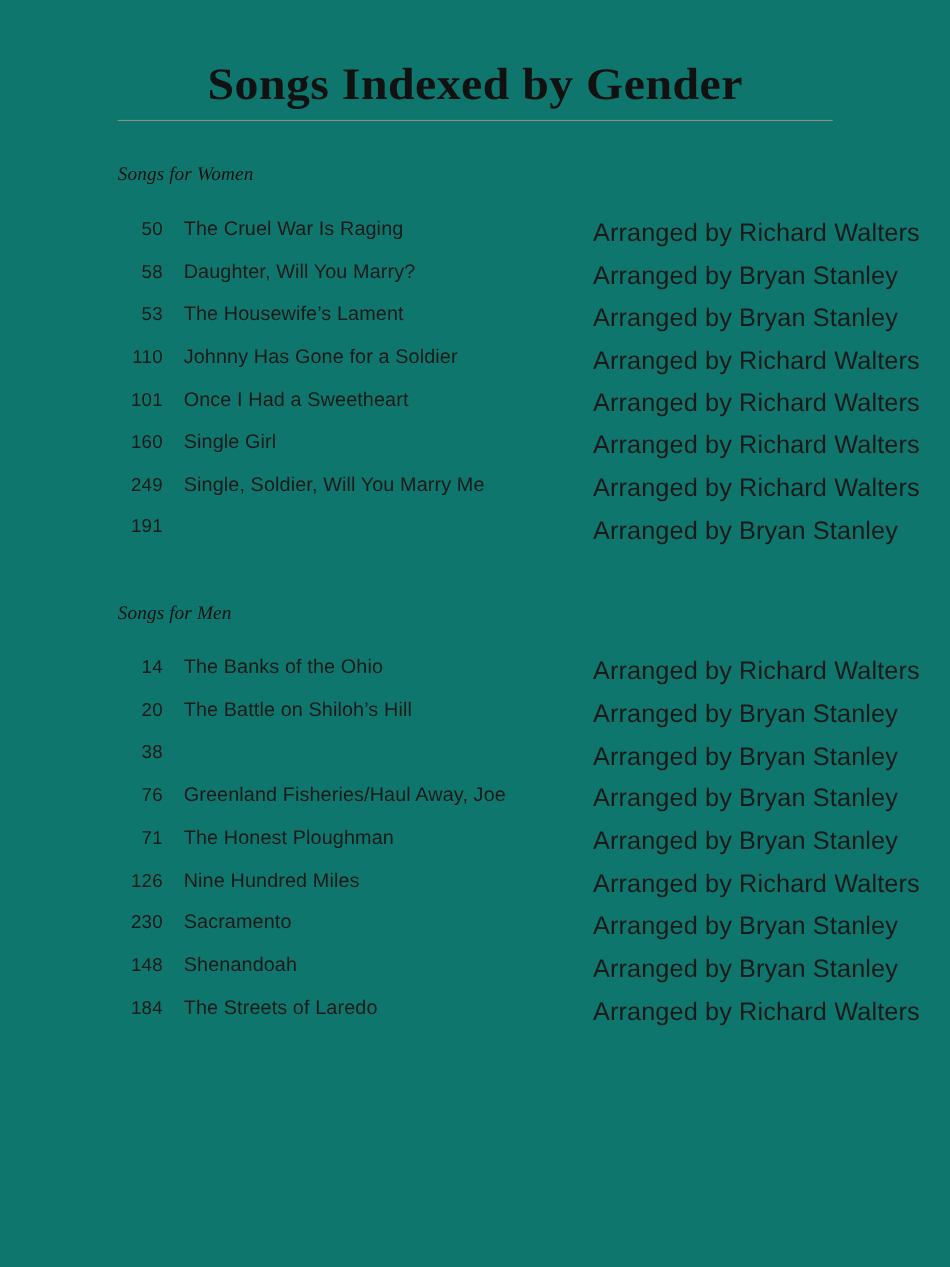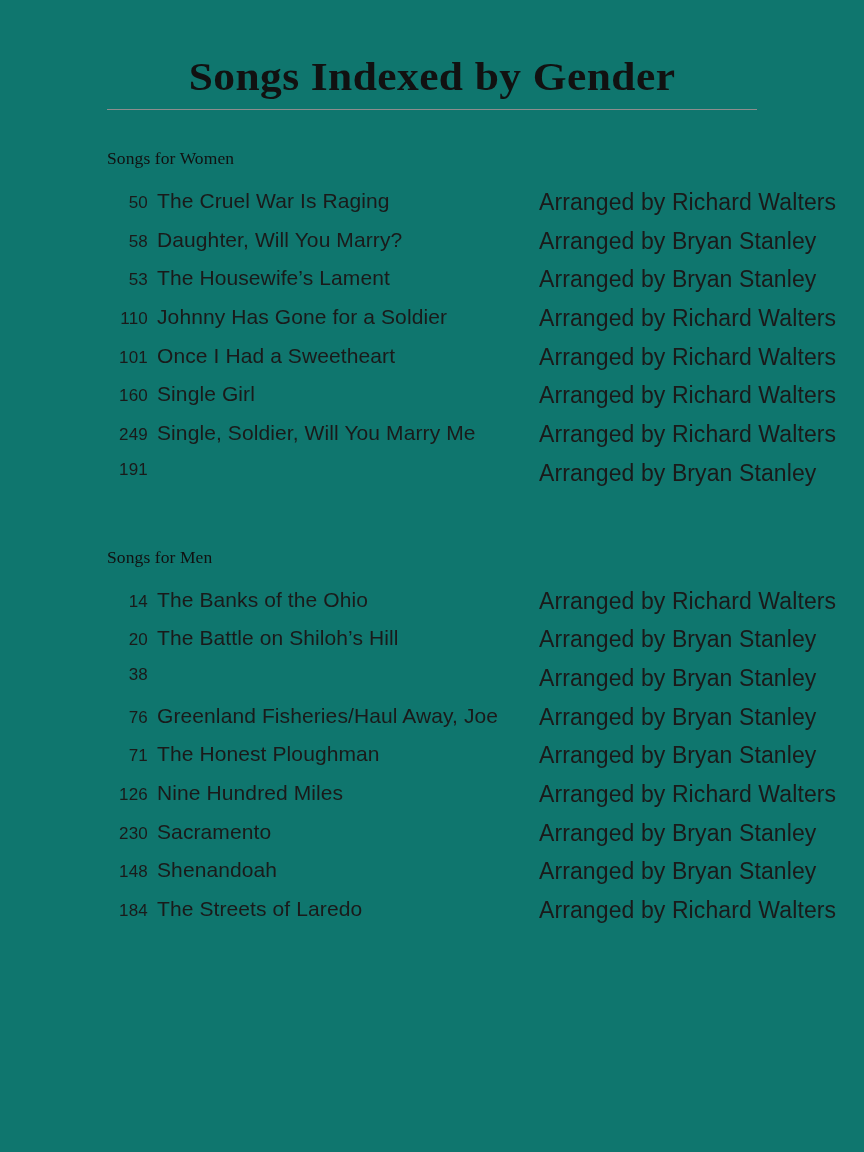--- a/index.html
+++ b/index.html
@@ -51,45 +51,46 @@
     width: 650px;
   }
   .section {
     margin-bottom: 0;
   }
   .section + .section {
     margin-top: 48px;
   }
   .section-heading {
     font-family: "Liberation Serif", "DejaVu Serif", serif;
+    font-style: italic;
     font-size: 17.5px;
     color: #111111;
     line-height: 1.2;
     margin: 0 0 20px 0;
     letter-spacing: 0.1px;
   }
   .entries {
     display: block;
   }
   .entry {
     display: flex;
-    align-items: flex-start;
+    align-items: center;
     height: 38.7px;
   }
   .entry-page {
     width: 41px;
     min-width: 41px;
     text-align: right;
     font-size: 17px;
     color: #1a1a1a;
     letter-spacing: 0.2px;
   }
   .entry-title {
-    margin-left: 9px;
-    font-size: 21px;
+    margin-left: 19px;
+    font-size: 18px;
     color: #1a1a1a;
     white-space: nowrap;
     letter-spacing: 0.1px;
   }
   .entry-arranger {
     position: absolute;
     left: 432px;
     font-size: 23px;
     color: #1a1a1a;
     white-space: nowrap;

